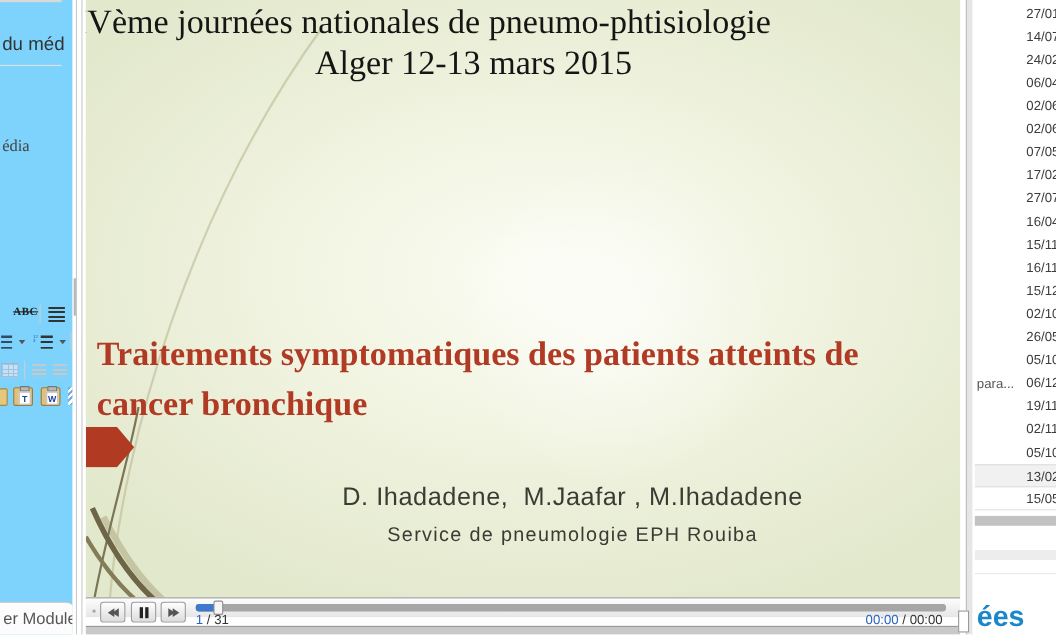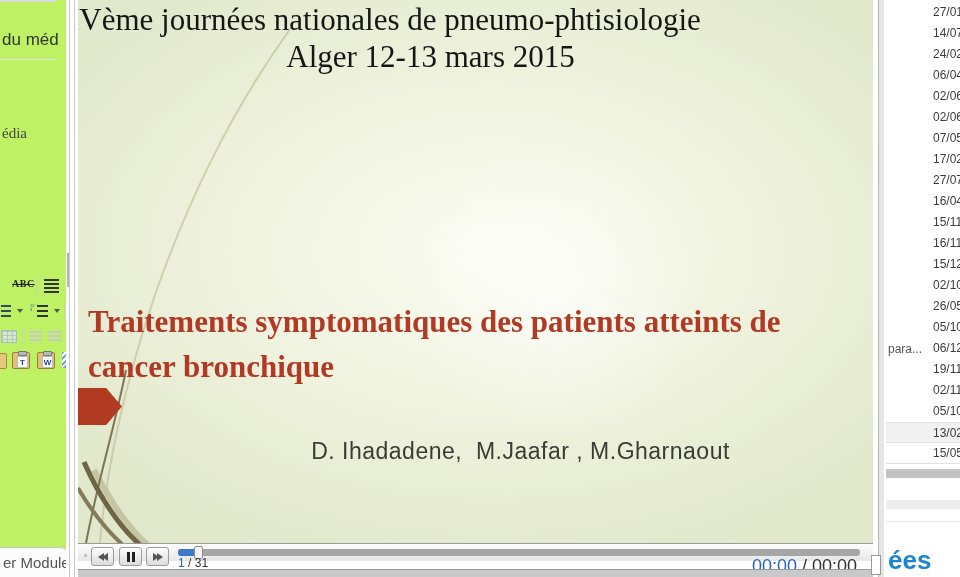--- a/index.html
+++ b/index.html
@@ -2,21 +2,21 @@
 <html><head>
 <meta charset="utf-8">
 <style>
   * { margin:0; padding:0; box-sizing:border-box; }
   html,body { background:#fff; }
   .screen {
     position:relative; width:960px; height:577px; overflow:hidden;
     font-family:"Liberation Sans", sans-serif; background:#ffffff;
   }
   
-  .left-panel { position:absolute; left:0; top:0; width:66px; height:577px; background:#bef264; overflow:hidden; }
+  .left-panel { position:absolute; left:0; top:0; width:66px; height:577px; background:#7dd3fc; overflow:hidden; }
   .topline { position:absolute; left:0; top:0; width:56px; height:2px; background:#d9d9d9; }
   .frag-top { position:absolute; left:2px; top:30px; font-size:17px; color:#333; white-space:nowrap; }
   .sep-h { position:absolute; left:0; top:59px; width:56px; height:1px; background:#e0e0e0; }
   .frag-mid { position:absolute; left:2px; top:125px; font-size:15px; color:#444; white-space:nowrap;font-family:Liberation Serif, serif; }
   .tb-row { position:absolute; left:0; width:66px; height:22px; }
   .tb-sep { position:absolute; top:1px; width:1px; height:17px; background:#ccc; }
   .abc { position:absolute; left:12px; top:2px; font:bold 10px "Liberation Serif", serif; color:#222; text-decoration:line-through; letter-spacing:.5px; }
   .justic { position:absolute; left:44px; top:3px; width:15px; height:14px;
     background:repeating-linear-gradient(#333 0 2px, transparent 2px 4px); }
   .bullic { position:absolute; left:-4px; top:4px; width:16px; height:12px;
@@ -73,21 +73,21 @@
   .pbtn { position:absolute; top:3px; width:23px; height:19px; background:linear-gradient(#fefefe,#dcdcdc);
     border:1px solid #9d9d9d; border-radius:3px; display:flex; align-items:center; justify-content:center; cursor:pointer; }
   .tl { width:0; height:0; border-style:solid; border-width:4px 6px 4px 0; border-color:transparent #555 transparent transparent; margin:0 -1px; }
   .tr { width:0; height:0; border-style:solid; border-width:4px 0 4px 6px; border-color:transparent transparent transparent #555; margin:0 -1px; }
   .pb { width:3px; height:10px; background:#222; margin:0 1px; }
   .track { position:absolute; left:100px; top:5px; width:682px; height:7px; background:#a6a6a6; border-radius:3px; }
   .fill { height:100%; background:#3e79cb; border-radius:3px 0 0 3px; }
   .thumb { position:absolute; left:116px; top:2px; width:9px; height:13px; background:#f6f6f6; border:1px solid #8e8e8e; border-radius:2px; }
   .page-ind { position:absolute; left:100px; top:12px; font-size:12px; color:#333; }
   .page-ind .cur { color:#2a64c0; }
-  .time-ind { position:absolute; right:16px; top:12px; font-size:18px; color:#333; }
+  .time-ind { position:absolute; right:16px; top:12px; font-size:12px; color:#333; }
   .time-ind .cur { color:#2a64c0; }
   .below-strip { position:absolute; left:78px; top:569px; width:795px; height:8px; background:#c9c9c9; border-top:1px solid #9a9a9a; }
   
   .right-panel { position:absolute; left:886px; top:0; width:74px; height:577px; background:#fff; overflow:hidden; }
   .dates-list { position:absolute; left:0; top:2px; width:74px; }
   .drow { position:relative; height:21px; }
   .drow .dcell { position:absolute; left:47px; top:3px; font-size:12px; color:#3c3c3c; white-space:nowrap; }
   .drow .para { position:absolute; left:2px; top:4px; font-size:12px; color:#555; white-space:nowrap; }
   .drow.sel { background:#f1f1f1; border-top:1px solid #dedede; border-bottom:1px solid #dedede; }
   .drow:last-child { border-bottom:1px solid #e2e2e2; }
@@ -161,21 +161,22 @@
       <path d="M6,462 C22,498 40,525 62,545" stroke="#6d6546" stroke-width="5" fill="none"></path>
       <path d="M0,488 C14,512 28,530 46,546" stroke="#847c58" stroke-width="4" fill="none"></path>
     </svg>
     <div class="sl-arrow"></div>
     <div class="sl-header">IVème journées nationales de pneumo-phtisiologie</div>
     <div class="sl-header2">Alger 12-13 mars 2015</div>
     <div class="sl-title">
       <div>Traitements symptomatiques des patients atteints de</div>
       <div>cancer bronchique</div>
     </div>
-    <div class="sl-authors">D. Ihadadene,  M.Jaafar , M.Gharnaout</div>
+    <div class="sl-authors">D. Ihadadene,  M.Jaafar , M.Ihadadene</div>
+    <div class="sl-affil">Service de pneumologie EPH Rouiba</div>
   </div>
 
   <div class="player-bar">
     <span class="pdot"></span>
     <div class="pbtn" style="left:13px;">
       <span class="tl"></span>
         <span class="tl"></span>
     </div>
     <div class="pbtn" style="left:41px;">
       <span class="pb"></span>

